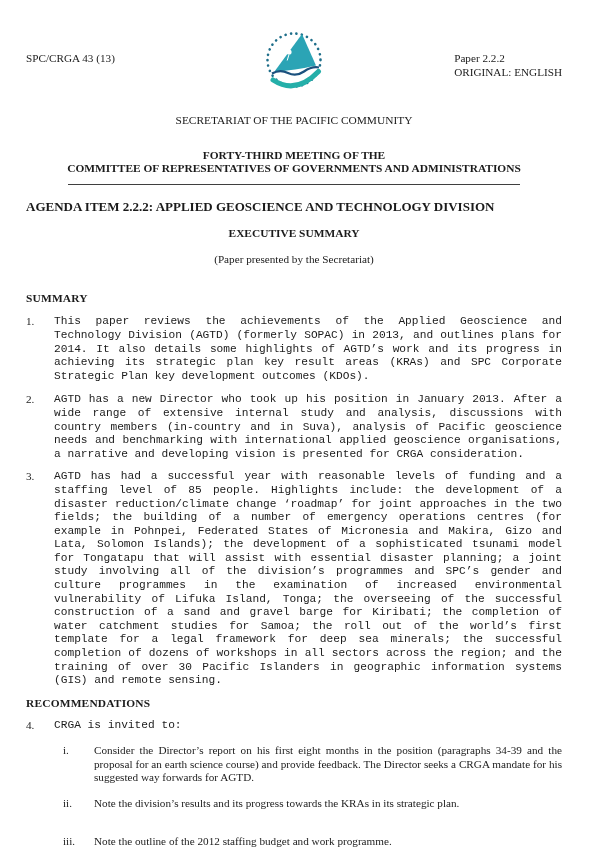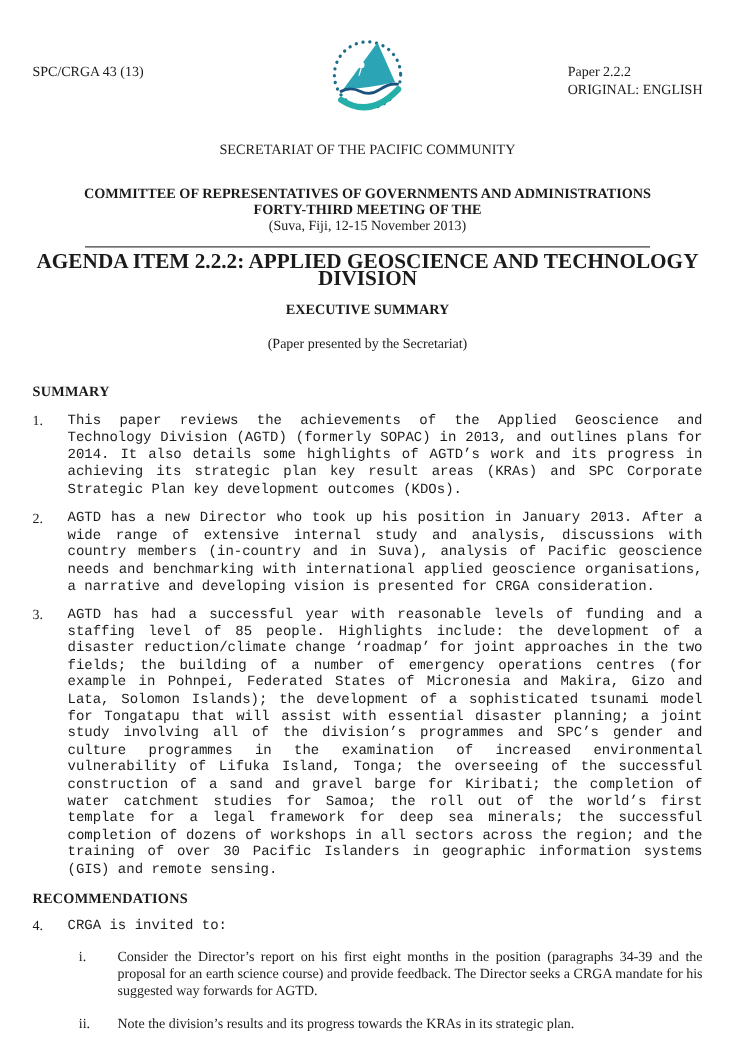--- a/index.html
+++ b/index.html
@@ -11,21 +11,21 @@
   }
   .header{display:flex;justify-content:space-between;margin-top:30px;height:68px;}
   .h-left{padding-top:22px;white-space:nowrap;}
   .h-right{padding-top:22px;text-align:left;line-height:13.5px;white-space:nowrap;}
   .logo{position:absolute;left:50%;top:27px;transform:translateX(-50%);width:80px;height:70px;}
   .logo svg{display:block;}
   .org-title{text-align:center;font-weight:normal;margin-top:16px;font-size:11.4px;}
   .meeting{text-align:center;font-weight:bold;margin-top:21px;font-size:11.4px;line-height:13.2px;}
   .meeting .venue{font-weight:normal;font-size:11.2px;}
   .rule{border:none;border-top:1.2px solid #3f3f3f;width:452px;margin:9px auto 0;}
-  .agenda{text-align:center;font-weight:bold;margin-top:4px;font-size:17px;}
+  .agenda{text-align:left;font-weight:bold;margin-top:15px;font-size:13px;}
   .doctype{text-align:center;font-weight:bold;margin-top:13px;font-size:11.4px;}
   .presented{text-align:center;margin-top:13px;}
   .sec-heading{font-weight:bold;margin-top:25px;font-size:11.4px;letter-spacing:.2px;}
   .sec-heading.rec{margin-top:9px;}
   .para{display:flex;margin-top:10px;}
   .para .num{width:28px;flex:none;}
   .para .ptext{flex:1;text-align:justify;font-family:Liberation Mono, monospace;}
   .para.p3{margin-top:9px;}
   .subitem{display:flex;margin-left:37px;margin-top:12px;}
   .subitem .num{width:31px;flex:none;}
@@ -52,23 +52,22 @@
       <circle cx="30" cy="25" r="2.6" fill="#ffffff"></circle>
       <path d="M30,27.5 L28.2,33.5" stroke="#ffffff" stroke-width="1" fill="none"></path>
       <path d="M13,46.5 Q21,42 29,46 T45,44.5 T60,40.5" fill="none" stroke-width="2.3" stroke="#1b517e"></path>
       <path d="M14,53 Q37,68 59.5,44.5" fill="none" stroke-width="5" stroke-linecap="round" stroke="#25afa9"></path>
     </svg>
   </div>
 
   <div class="org-title">SECRETARIAT OF THE PACIFIC COMMUNITY</div>
 
   <div class="meeting">
+    <div>FORTY-THIRD MEETING OF THE</div>
     <div>COMMITTEE OF REPRESENTATIVES OF GOVERNMENTS AND ADMINISTRATIONS</div>
-    <div>FORTY-THIRD MEETING OF THE</div>
-    <div class="venue">(Suva, Fiji, 12-15 November 2013)</div>
   </div>
 
   <hr class="rule">
 
   <div class="agenda">AGENDA ITEM 2.2.2: APPLIED GEOSCIENCE AND TECHNOLOGY DIVISION</div>
   <div class="doctype">EXECUTIVE SUMMARY</div>
   <div class="presented">(Paper presented by the Secretariat)</div>
 
   <div class="sec-heading">SUMMARY</div>
 

